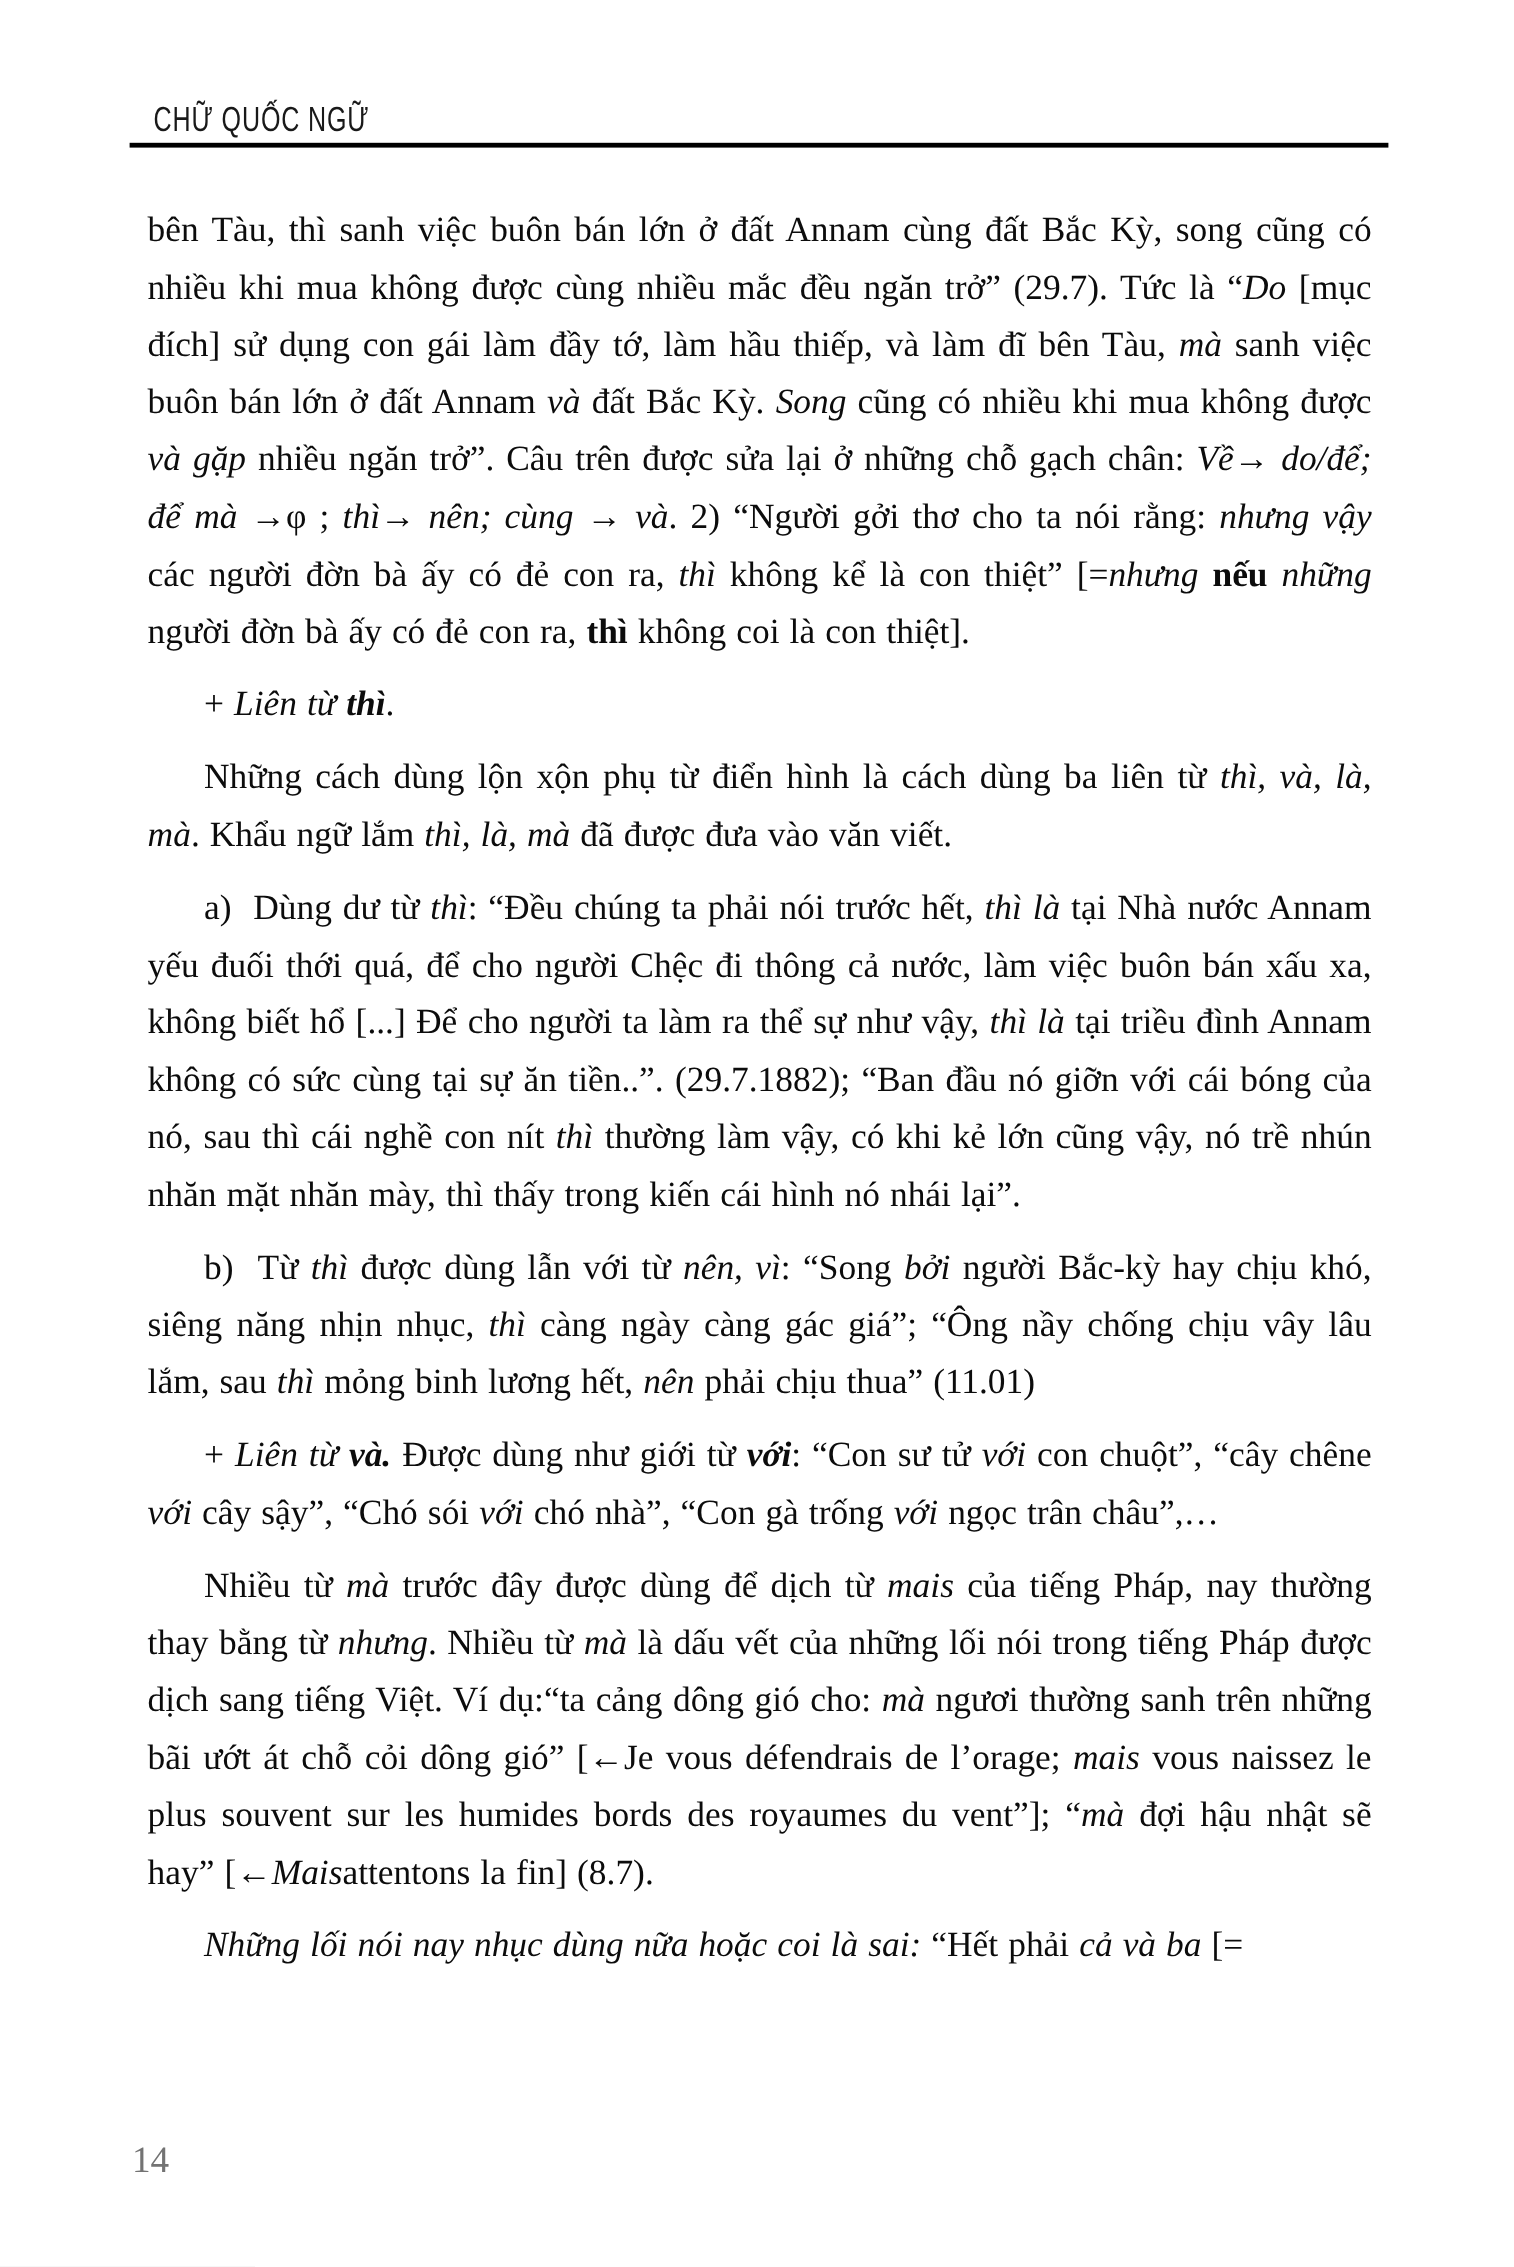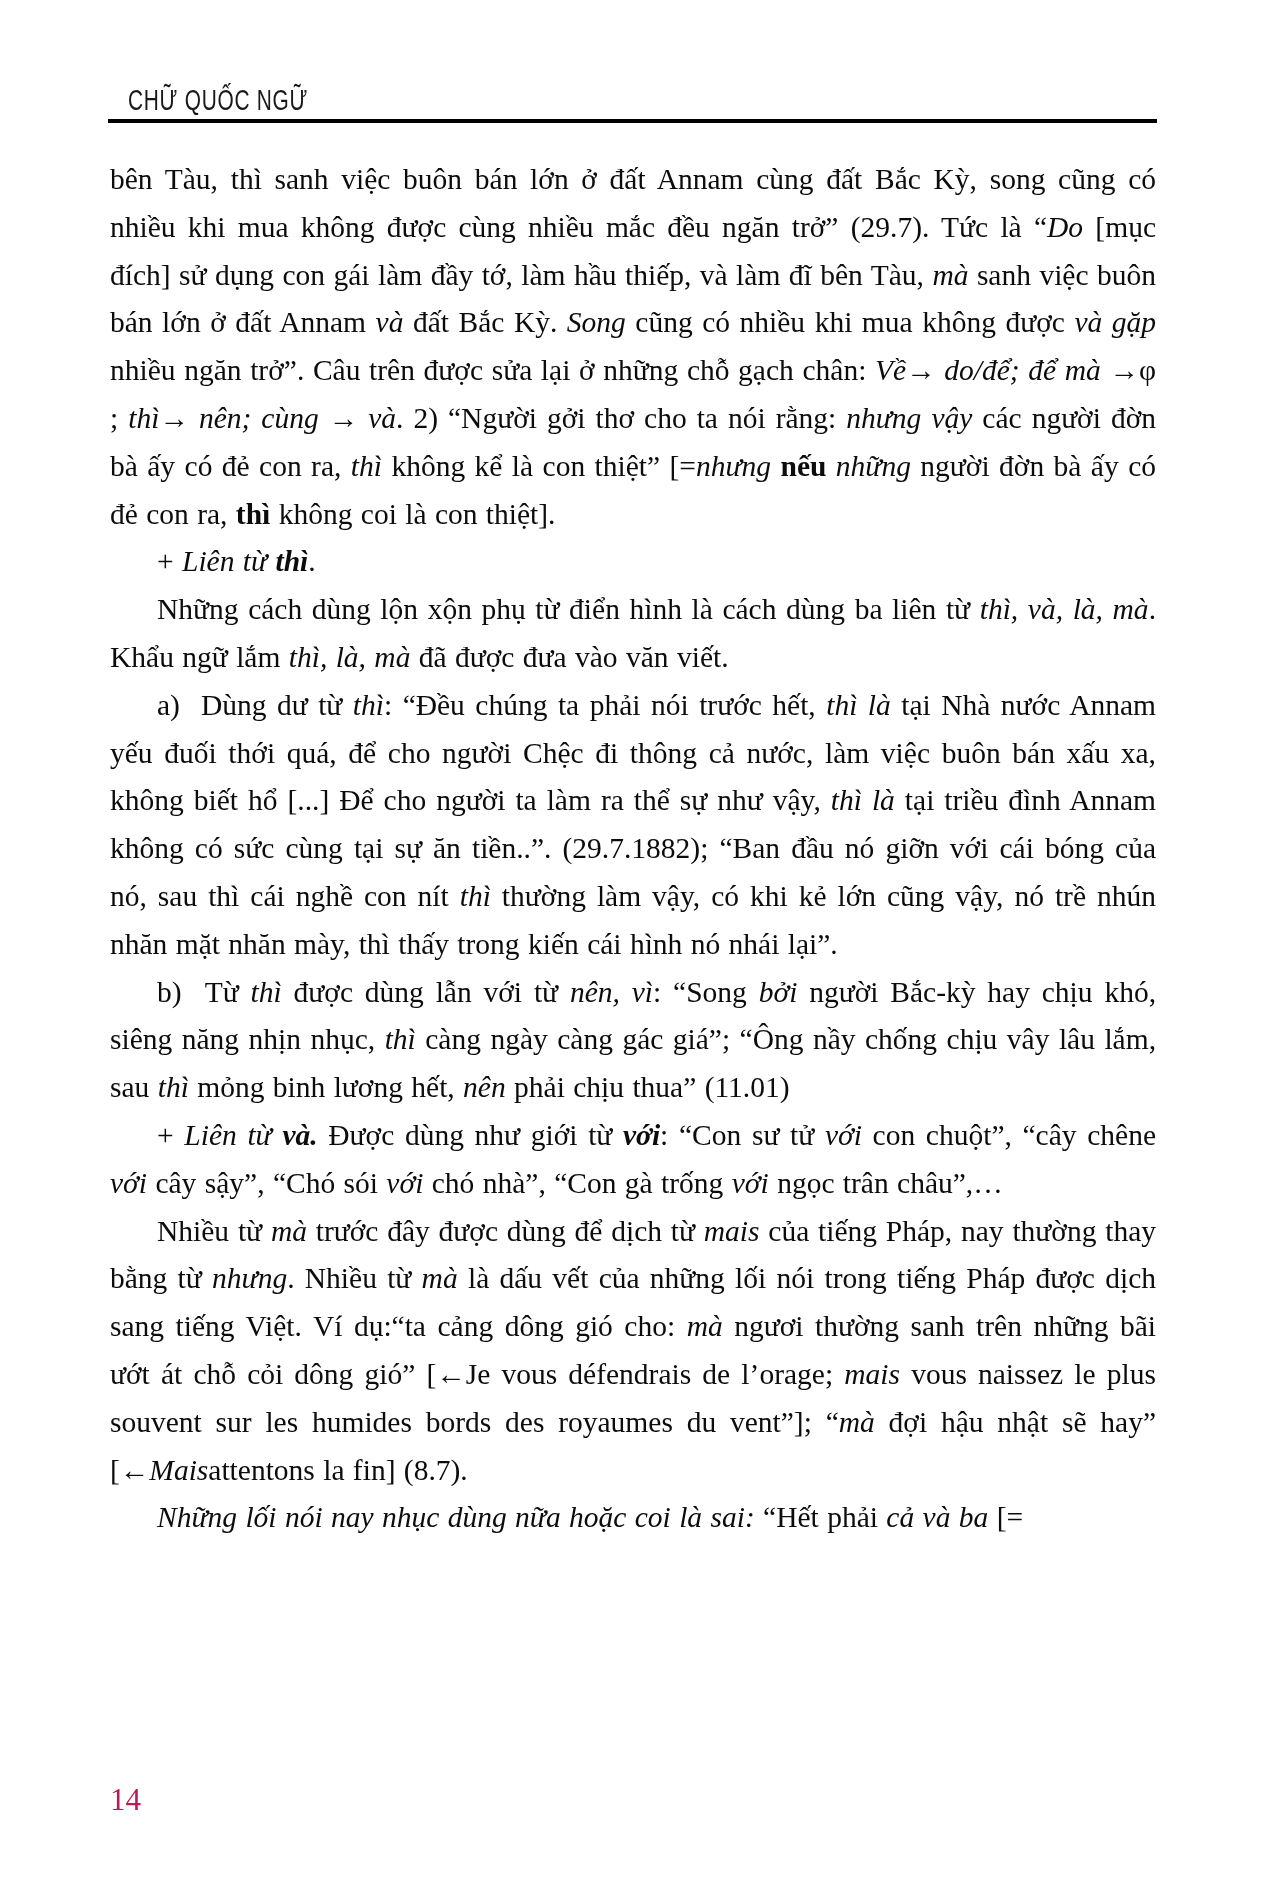--- a/index.html
+++ b/index.html
@@ -41,32 +41,32 @@
   .doc-body {
     position: absolute;
     left: 110px;
     top: 156px;
     width: 1046px;
     font-size: 29.5px;
     line-height: 47.8px;
     text-align: justify;
     word-spacing: 1px;
   }
-  p.para { margin: 0; padding: 0; }
+  p.para { margin: 13px; padding: 0; }
   p.para.indent { text-indent: 47px; }
   .run-n { font-style: normal; font-weight: normal; }
   .run-i { font-style: italic; font-weight: normal; }
   .run-b { font-style: normal; font-weight: bold; }
   .run-bi { font-style: italic; font-weight: bold; }
   .page-number {
     position: absolute;
     left: 110px;
     top: 1782px;
     font-size: 31px;
-    color: #be185d;
+    color: #737373;
     text-align: center;
   }
 </style>
 </head>
 <body>
 
 <div class="page">
   <div class="running-header">
     <span class="hdr-text">CHỮ QUỐC NGỮ</span>
   </div>

